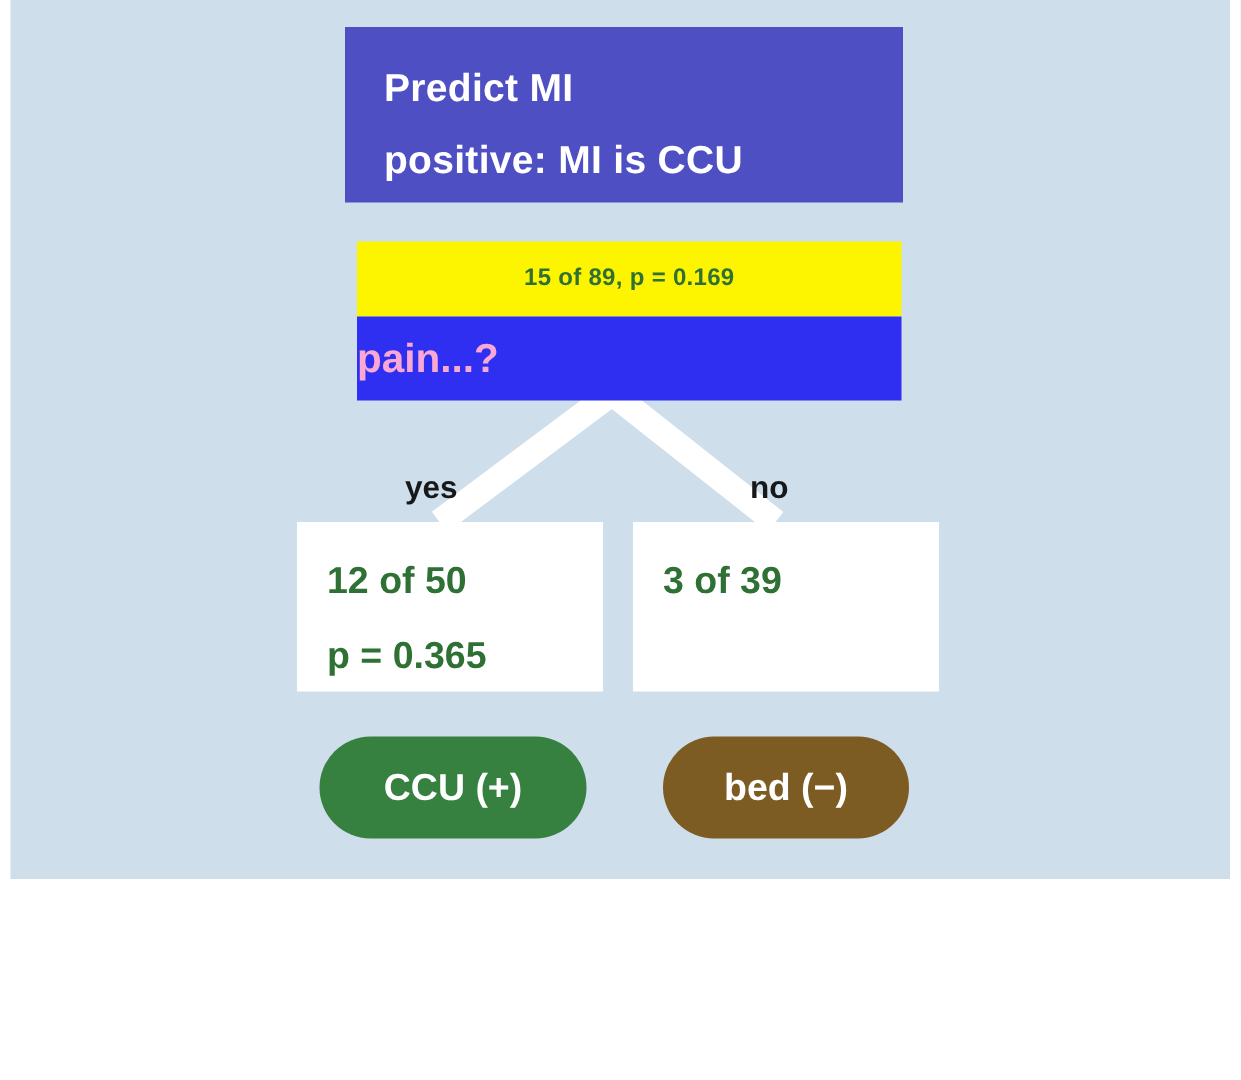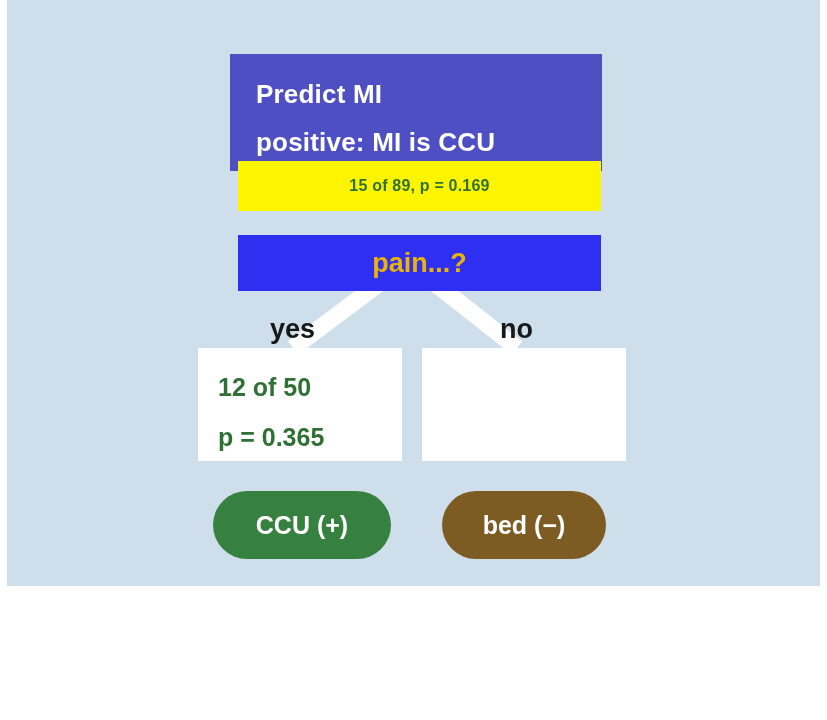--- a/index.html
+++ b/index.html
@@ -33,21 +33,20 @@
     width: 372px;
     height: 117px;
     background: #4f4fc4;
     box-sizing: border-box;
     padding: 16px 22px 0 26px;
     color: #ffffff;
     font-size: 26px;
     font-weight: bold;
     line-height: 48px;
     letter-spacing: 0.2px;
-    margin-top: 36px;
   }
   #root-box .line { display: block; white-space: nowrap; }
 
   
   #split-node {
     position: absolute;
     left: 231px;
     top: 161px;
     width: 363px;
   }
@@ -56,43 +55,42 @@
     color: #2f7034;
     height: 50px;
     line-height: 50px;
     text-align: center;
     font-size: 16px;
     font-weight: bold;
     letter-spacing: 0.2px;
   }
   #split-question {
     background: #2f2ff2;
-    color: #eab308;
+    color: #f9a8d4;
     height: 56px;
     line-height: 56px;
-    text-align: center;
+    text-align: left;
     font-size: 27px;
     font-weight: bold;
-    margin-top: 24px;
   }
 
   
   #edges {
     position: absolute;
     left: 0;
     top: 0;
     width: 813px;
     height: 586px;
     pointer-events: none;
   }
 
   
   .edge-label {
     position: absolute;
-    font-size: 27px;
+    font-size: 21px;
     font-weight: bold;
     color: #17181a;
   }
   #edge-label-yes { left: 263px; top: 314px; }
   #edge-label-no  { left: 493px; top: 314px; }
 
   
   .leaf-box {
     position: absolute;
     background: #ffffff;
@@ -162,20 +160,21 @@
   </div>
 
   <div class="edge-label" id="edge-label-yes">yes</div>
   <div class="edge-label" id="edge-label-no">no</div>
 
   <div class="leaf-box" id="leaf-box-left">
     <span class="line">12 of 50</span>
     <span class="line">p = 0.365</span>
   </div>
   <div class="leaf-box" id="leaf-box-right">
+    <span class="line">3 of 39</span>
   </div>
 
   <div class="pill" id="pill-bed">bed (−)</div>
   <div class="pill" id="pill-ccu">CCU (+)</div>
 </div>
 
 <div id="metrics-row">
   
   
   

